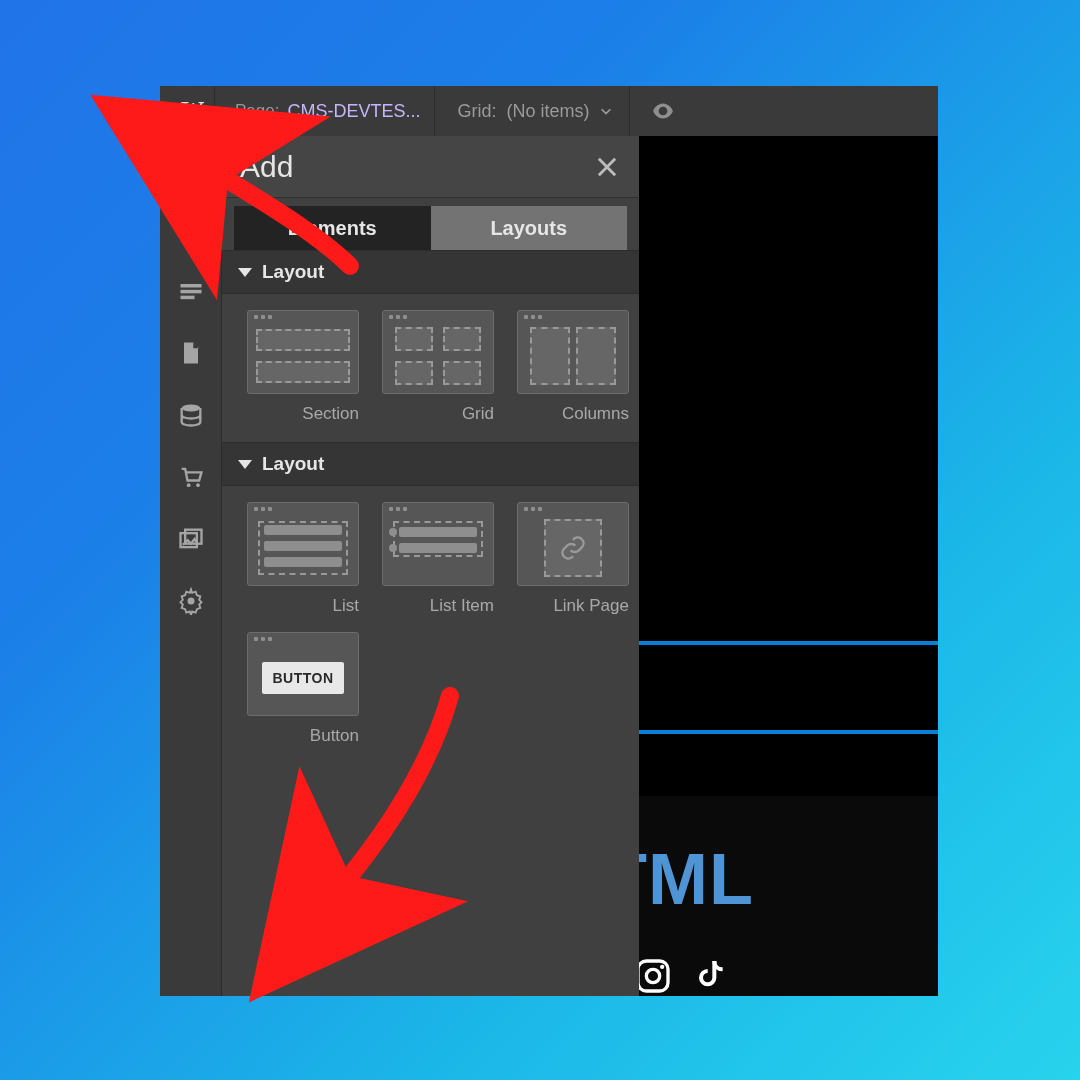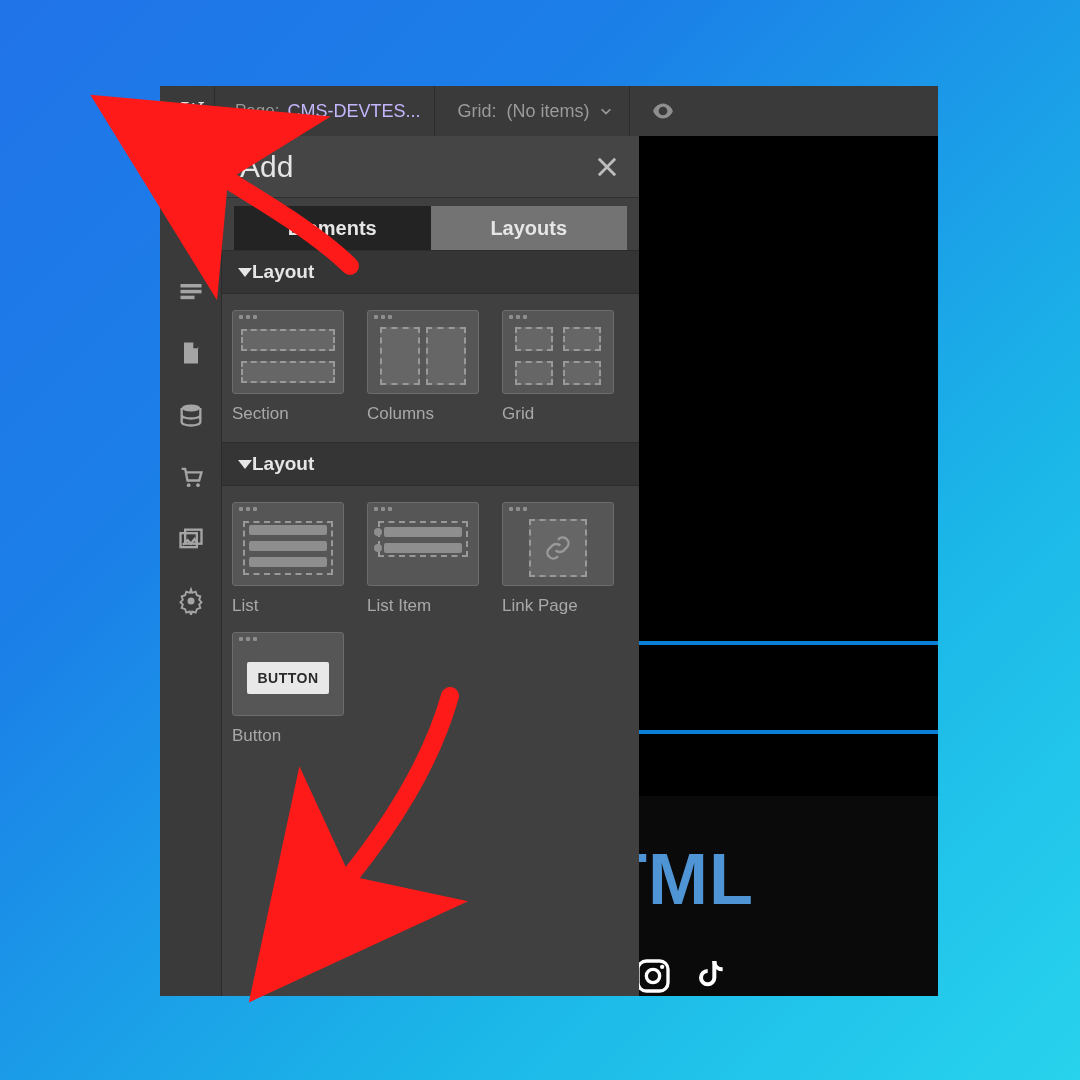--- a/index.html
+++ b/index.html
@@ -28,25 +28,25 @@
   .sidebar .tool.active { background:#fff; color:#2b2b2b; }
   .sidebar svg { width:28px; height:28px; }
 
   .panel { width: 417px; background: #404040; display:flex; flex-direction:column; color:#d8d8d8; font-size:18px; }
   .panel-head { height:62px; display:flex; align-items:center; justify-content:space-between; padding: 0 18px; border-bottom:1px solid #2f2f2f; background:#454545;}
   .panel-head .title { font-size:30px; color:#e6e6e6; }
   .panel-head .close { width:28px;height:28px; color:#bdbdbd; cursor:pointer; }
   .tabs { display:flex; height:52px; padding: 8px 12px 0 12px; gap:0; background:#404040;}
   .tabs .tab { flex:1; display:flex; align-items:center; justify-content:center; background:#737373; color:#e6e6e6; font-size:20px; cursor:pointer; font-weight:600;}
   .tabs .tab.active { background:#232323; }
-  .sect-head { height:44px; display:flex; align-items:center; padding:0 16px; background:#353535; color:#e6e6e6; font-weight:600; font-size:19px; border-top:1px solid #2c2c2c; border-bottom:1px solid #2c2c2c;}
+  .sect-head { height:44px; display:flex; align-items:center; gap:10px; padding:0 16px; background:#353535; color:#e6e6e6; font-weight:600; font-size:19px; border-top:1px solid #2c2c2c; border-bottom:1px solid #2c2c2c;}
   .tri { width:0; height:0; border-left:7px solid transparent; border-right:7px solid transparent; border-top:9px solid #e6e6e6; }
 
   .grid { display:grid; grid-template-columns: repeat(3, 1fr); padding: 8px 6px 10px 6px; }
-  .cell { display:flex; flex-direction:column; align-items:flex-start; justify-content:flex-start; padding:8px 4px; cursor:pointer; }
+  .cell { display:flex; flex-direction:column; align-items:flex-end; justify-content:flex-start; padding:8px 4px; cursor:pointer; }
   .thumb { width: 112px; height: 84px; position: relative; border:1px solid #6c6c6c; background:#565656; border-radius:3px; margin-bottom:10px; }
   .thumb .dots { position:absolute; top:4px; left:6px; display:flex; gap:3px; }
   .thumb .dots i { width:4px;height:4px; background:#8e8e8e; display:block; border-radius:1px;}
   .thumb .inner { position:absolute; left:8px; right:8px; top:16px; bottom:8px; }
   .dashed { border:2px dashed #999; position:absolute; background: #666; }
   .lbl { color:#a8a8a8; font-size:17px; text-align:center; }
 
   
   .th-section .inner .dashed.a { left:0; right:0; top:2px; height:22px; }
   .th-section .inner .dashed.b { left:0; right:0; bottom:2px; height:22px; }
@@ -190,48 +190,48 @@
                   <i></i>
                 </div>
                 <div class="inner">
                   <div class="dashed a"></div>
                   <div class="dashed b"></div>
                 </div>
               </div>
           <div class="lbl">Section</div>
         </div>
         <div class="cell">
-          <div class="thumb th-columns">
-                <div class="dots">
-                  <i></i>
-                  <i></i>
-                  <i></i>
-                </div>
-                <div class="inner">
-                  <div class="dashed c1"></div>
-                  <div class="dashed c2"></div>
-                </div>
-              </div>
-          <div class="lbl">Columns</div>
-        </div>
-        <div class="cell">
           <div class="thumb th-grid">
                 <div class="dots">
                   <i></i>
                   <i></i>
                   <i></i>
                 </div>
                 <div class="inner">
                   <div class="dashed g1"></div>
                   <div class="dashed g2"></div>
                   <div class="dashed g3"></div>
                   <div class="dashed g4"></div>
                 </div>
               </div>
           <div class="lbl">Grid</div>
+        </div>
+        <div class="cell">
+          <div class="thumb th-columns">
+                <div class="dots">
+                  <i></i>
+                  <i></i>
+                  <i></i>
+                </div>
+                <div class="inner">
+                  <div class="dashed c1"></div>
+                  <div class="dashed c2"></div>
+                </div>
+              </div>
+          <div class="lbl">Columns</div>
         </div>
       </div>
 
       <div class="sect-head">
         <div class="tri"></div>
         <span>Layout</span>
       </div>
       <div class="grid">
         <div class="cell">
           <div class="thumb th-list">

